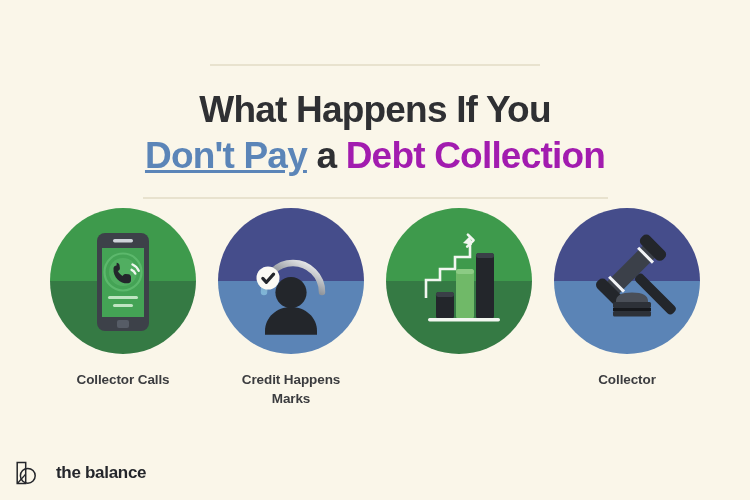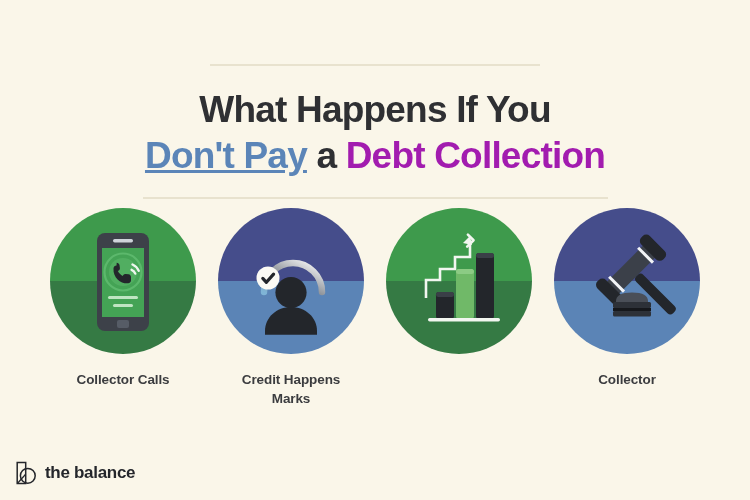--- a/index.html
+++ b/index.html
@@ -102,21 +102,21 @@
     white-space: pre-line;
   }
 
   
   .footer {
     position: absolute;
     left: 16px;
     bottom: 14px;
     display: flex;
     align-items: center;
-    gap: 7px;
+    gap: 18px;
   }
   .logo-mark { display: block; }
   .logo-text {
     font-size: 17px;
     font-weight: bold;
     color: #24262b;
     letter-spacing: -0.3px;
   }
 </style>
 </head>

